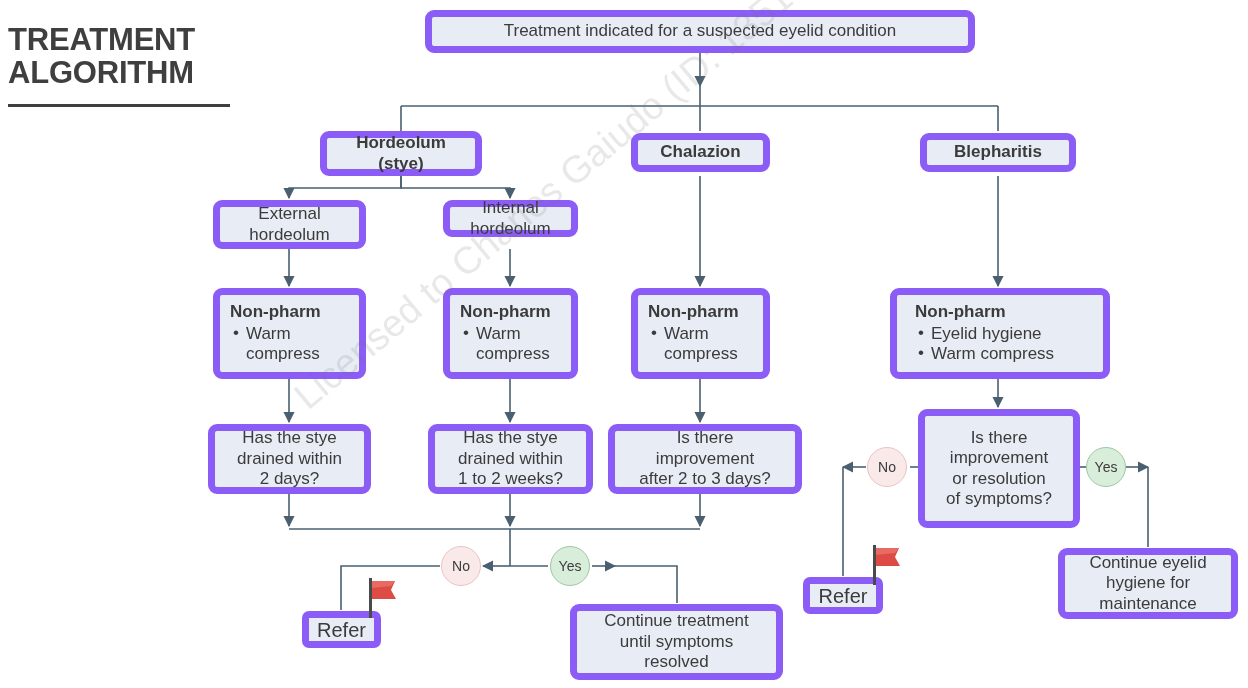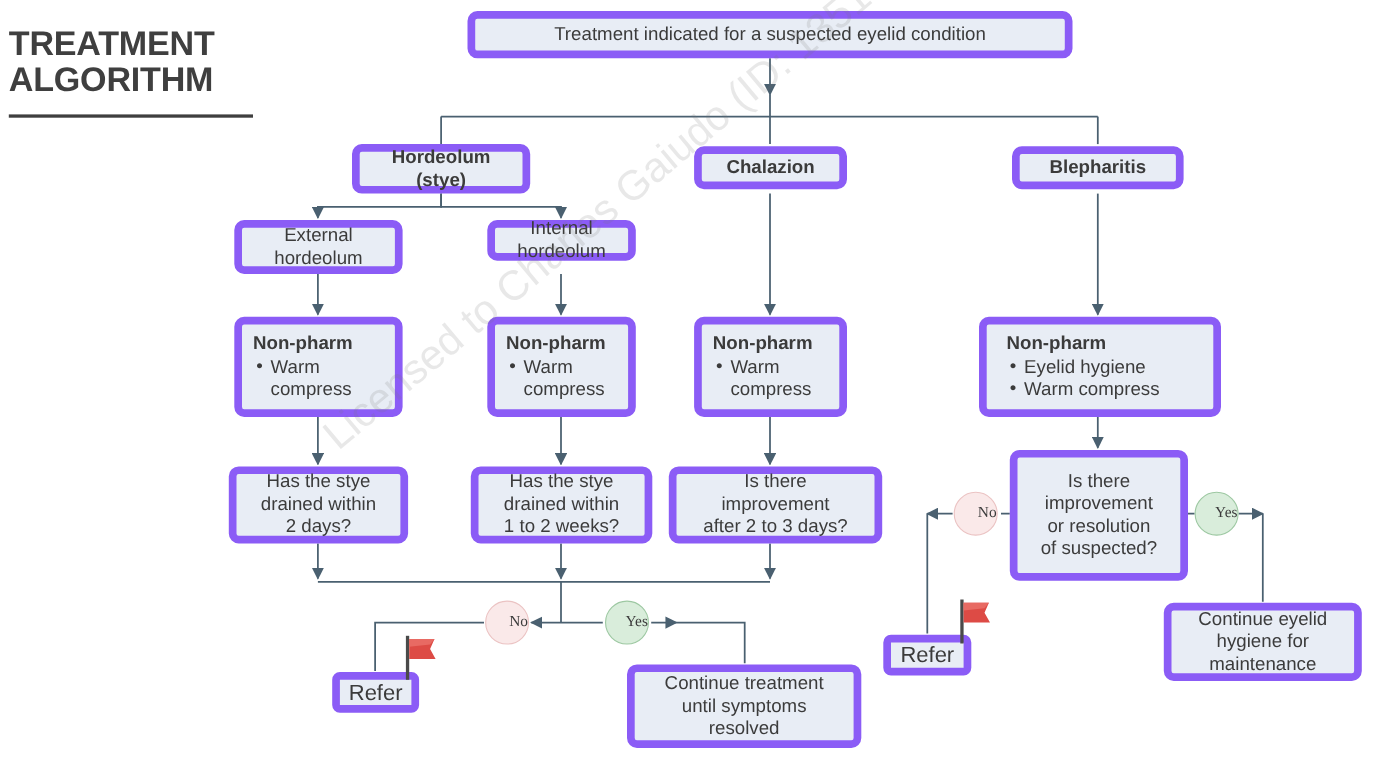--- a/index.html
+++ b/index.html
@@ -104,24 +104,23 @@
   }
   
   .pill {
     position: absolute;
     box-sizing: border-box;
     width: 40px;
     height: 40px;
     border-radius: 50%;
     display: flex;
     align-items: center;
-    justify-content: flex-end;
+    justify-content: center;
     font-size: 14px;
     z-index: 4;
-    font-family: Liberation Serif, serif;
   }
   .pill.no {
     background: #fae9e9;
     border: 1px solid #ebc3c3;
     color: #3b3b3b;
   }
   .pill.yes {
     background: #d9eddb;
     border: 1px solid #9dc8a2;
     color: #3b3b3b;
@@ -302,21 +301,21 @@
   <div class="node" style="left:608px; top:424px; width:194px; height:70px;">
     <span class="line">Is there</span>
     <span class="line">improvement</span>
     <span class="line">after 2 to 3 days?</span>
   </div>
 
   <div class="node" style="left:918px; top:409px; width:162px; height:119px;">
     <span class="line">Is there</span>
     <span class="line">improvement</span>
     <span class="line">or resolution</span>
-    <span class="line">of suspected?</span>
+    <span class="line">of symptoms?</span>
   </div>
 
   <div class="node small" style="left:302px; top:611px; width:79px; height:37px;">
     <span class="line">Refer</span>
   </div>
 
   <div class="node small" style="left:803px; top:577px; width:80px; height:37px;">
     <span class="line">Refer</span>
   </div>
 

